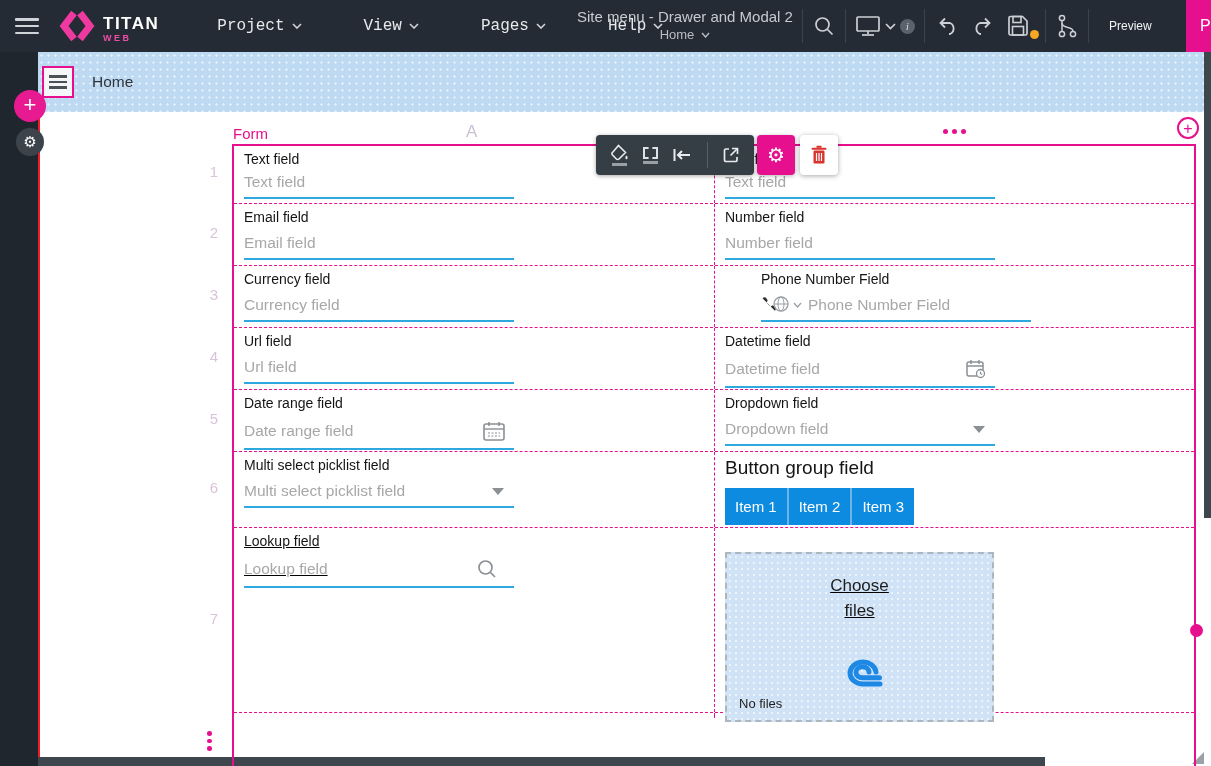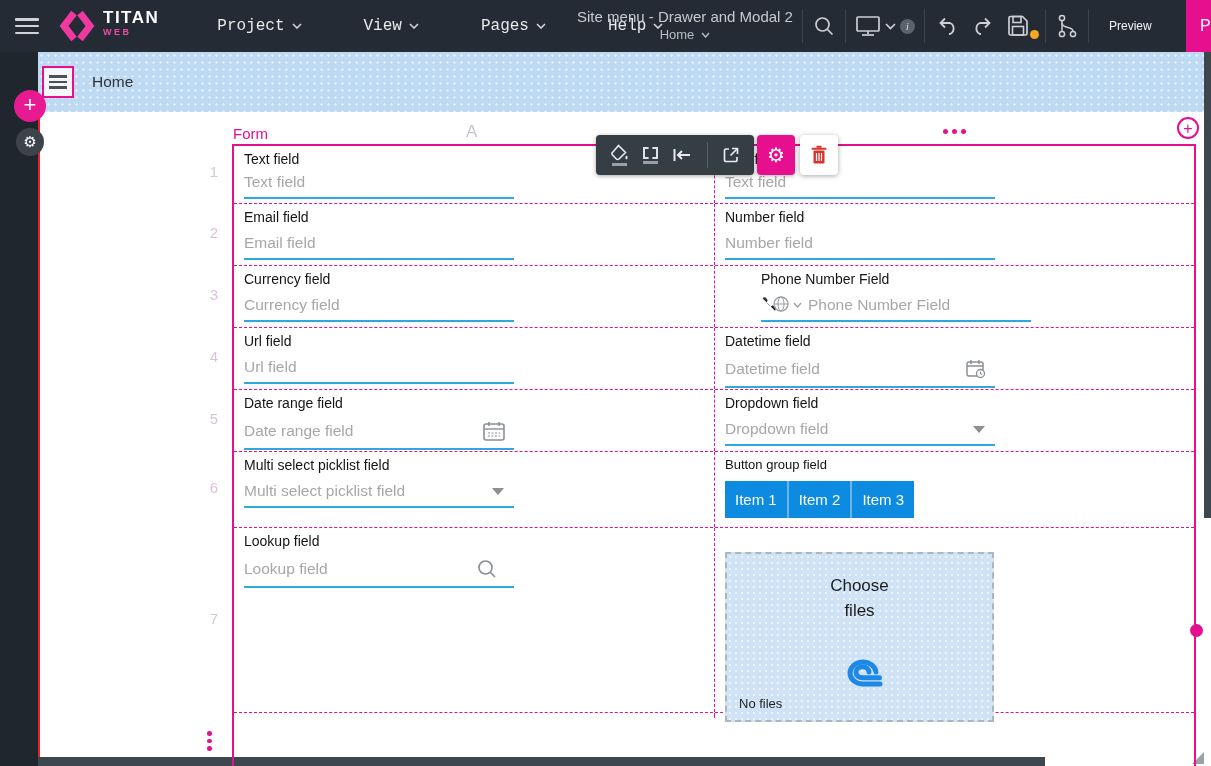--- a/index.html
+++ b/index.html
@@ -3,21 +3,21 @@
 <meta charset="utf-8">
 <style>
   * { margin:0; padding:0; box-sizing:border-box; }
   body { font-family:"Liberation Sans", sans-serif; }
   #app { position:relative; width:1211px; height:766px; background:#fff; overflow:hidden; }
 
   
   .topbar { position:absolute; left:0; top:0; width:1211px; height:52px; background:#252b34; display:flex; align-items:center; color:#dfe3e7; }
   .hamburger { width:24px; height:16px; margin-left:15px; display:flex; flex-direction:column; justify-content:space-between; cursor:pointer; }
   .hamburger span { height:2.5px; background:#cfd4d9; border-radius:1px; }
-  .brand { display:flex; align-items:flex-start; margin-left:20px; }
+  .brand { display:flex; align-items:flex-end; margin-left:20px; }
   .brand-text { margin-left:8px; line-height:1; }
   .brand-title { color:#fff; font-size:17px; font-weight:bold; letter-spacing:1.5px; }
   .brand-sub { color:#f14ba9; font-size:9px; font-weight:bold; letter-spacing:2.5px; margin-top:2px; }
   .menus { display:flex; margin-left:58px; gap:62px; }
   .menu-item { font-size:16px; color:#e8eaec; display:flex; align-items:center; cursor:pointer;font-family:Liberation Mono, monospace; }
   .cv { margin-left:7px; display:inline-block; }
   .center-title { position:absolute; left:685px; top:8px; transform:translateX(-50%); text-align:center; }
   .site-title { font-size:15px; color:#c6cbd0; white-space:nowrap; }
   .site-page { font-size:13px; color:#b7bdc3; margin-top:2px; display:flex; align-items:center; justify-content:center; }
   .nav-right { position:absolute; left:802px; top:0; height:52px; display:flex; align-items:center; }
@@ -58,21 +58,21 @@
   .corner-grip { position:absolute; left:1192px; top:752px; width:0; height:0; border-left:12px solid transparent; border-bottom:12px solid #9aa1a8; }
 
   
   .form-box { position:absolute; left:232px; top:144px; width:964px; height:622px; border:2px solid #e60f8e; border-bottom:none; }
   .frow { display:flex; border-bottom:1px dashed #e60f8e; }
   .frow:last-child { border-bottom:none; }
   .cell { position:relative; padding:5px 0 0 10px; }
   .cell.l { width:481px; border-right:1px dashed #e60f8e; }
   .cell.r { flex:1; }
   .f-label { font-size:14px; color:#141414; }
-  .f-label.big { font-size:13px; }
+  .f-label.big { font-size:19px; }
   .fld { width:270px; display:flex; align-items:center; border-bottom:2px solid #2da9e0; padding-bottom:6px; margin-top:9px; position:relative; }
   .fld input { flex:1; border:none; outline:none; background:transparent; font-size:15.5px; color:#555; font-family:"Liberation Sans", sans-serif; min-width:0; }
   .fld input::placeholder { color:#a7a7a7; }
   .tri-down { width:0; height:0; border-left:6px solid transparent; border-right:6px solid transparent; border-top:7px solid #8a8f94; margin-right:10px; cursor:pointer; }
   .fld .trail { margin-right:8px; display:flex; align-items:center; }
   .mini-cv { margin:0 6px 0 2px; }
   .row-num { position:absolute; left:196px; width:22px; text-align:right; font-size:15px; color:#d9c3da; }
 
   
   .btn-row { display:inline-flex; gap:2px; background:#6db4e9; margin-top:9px; }
@@ -372,21 +372,21 @@
       <div class="cell r">
         <div class="f-label big">Button group field</div>
         <div class="btn-row">
           <div class="bg-btn">Item 1</div>
           <div class="bg-btn">Item 2</div>
           <div class="bg-btn">Item 3</div>
         </div>
       </div>
     </div>
 
-    <div class="frow" style="height:185px;">
+    <div class="frow" style="height:185px;text-decoration:underline;">
       <div class="cell l">
         <div class="f-label">Lookup field</div>
         <div class="fld">
           <input placeholder="Lookup field" style="">
           <span class="trail" style="margin-right:16px;">
             <svg width="22" height="22" viewBox="0 0 22 22">
               <circle cx="9.5" cy="9.5" r="6.5" stroke="#8a9097" stroke-width="1.7" fill="none"></circle>
               <line x1="14.5" y1="14.5" x2="19" y2="19" stroke="#8a9097" stroke-width="1.7"></line>
             </svg>
           </span>

